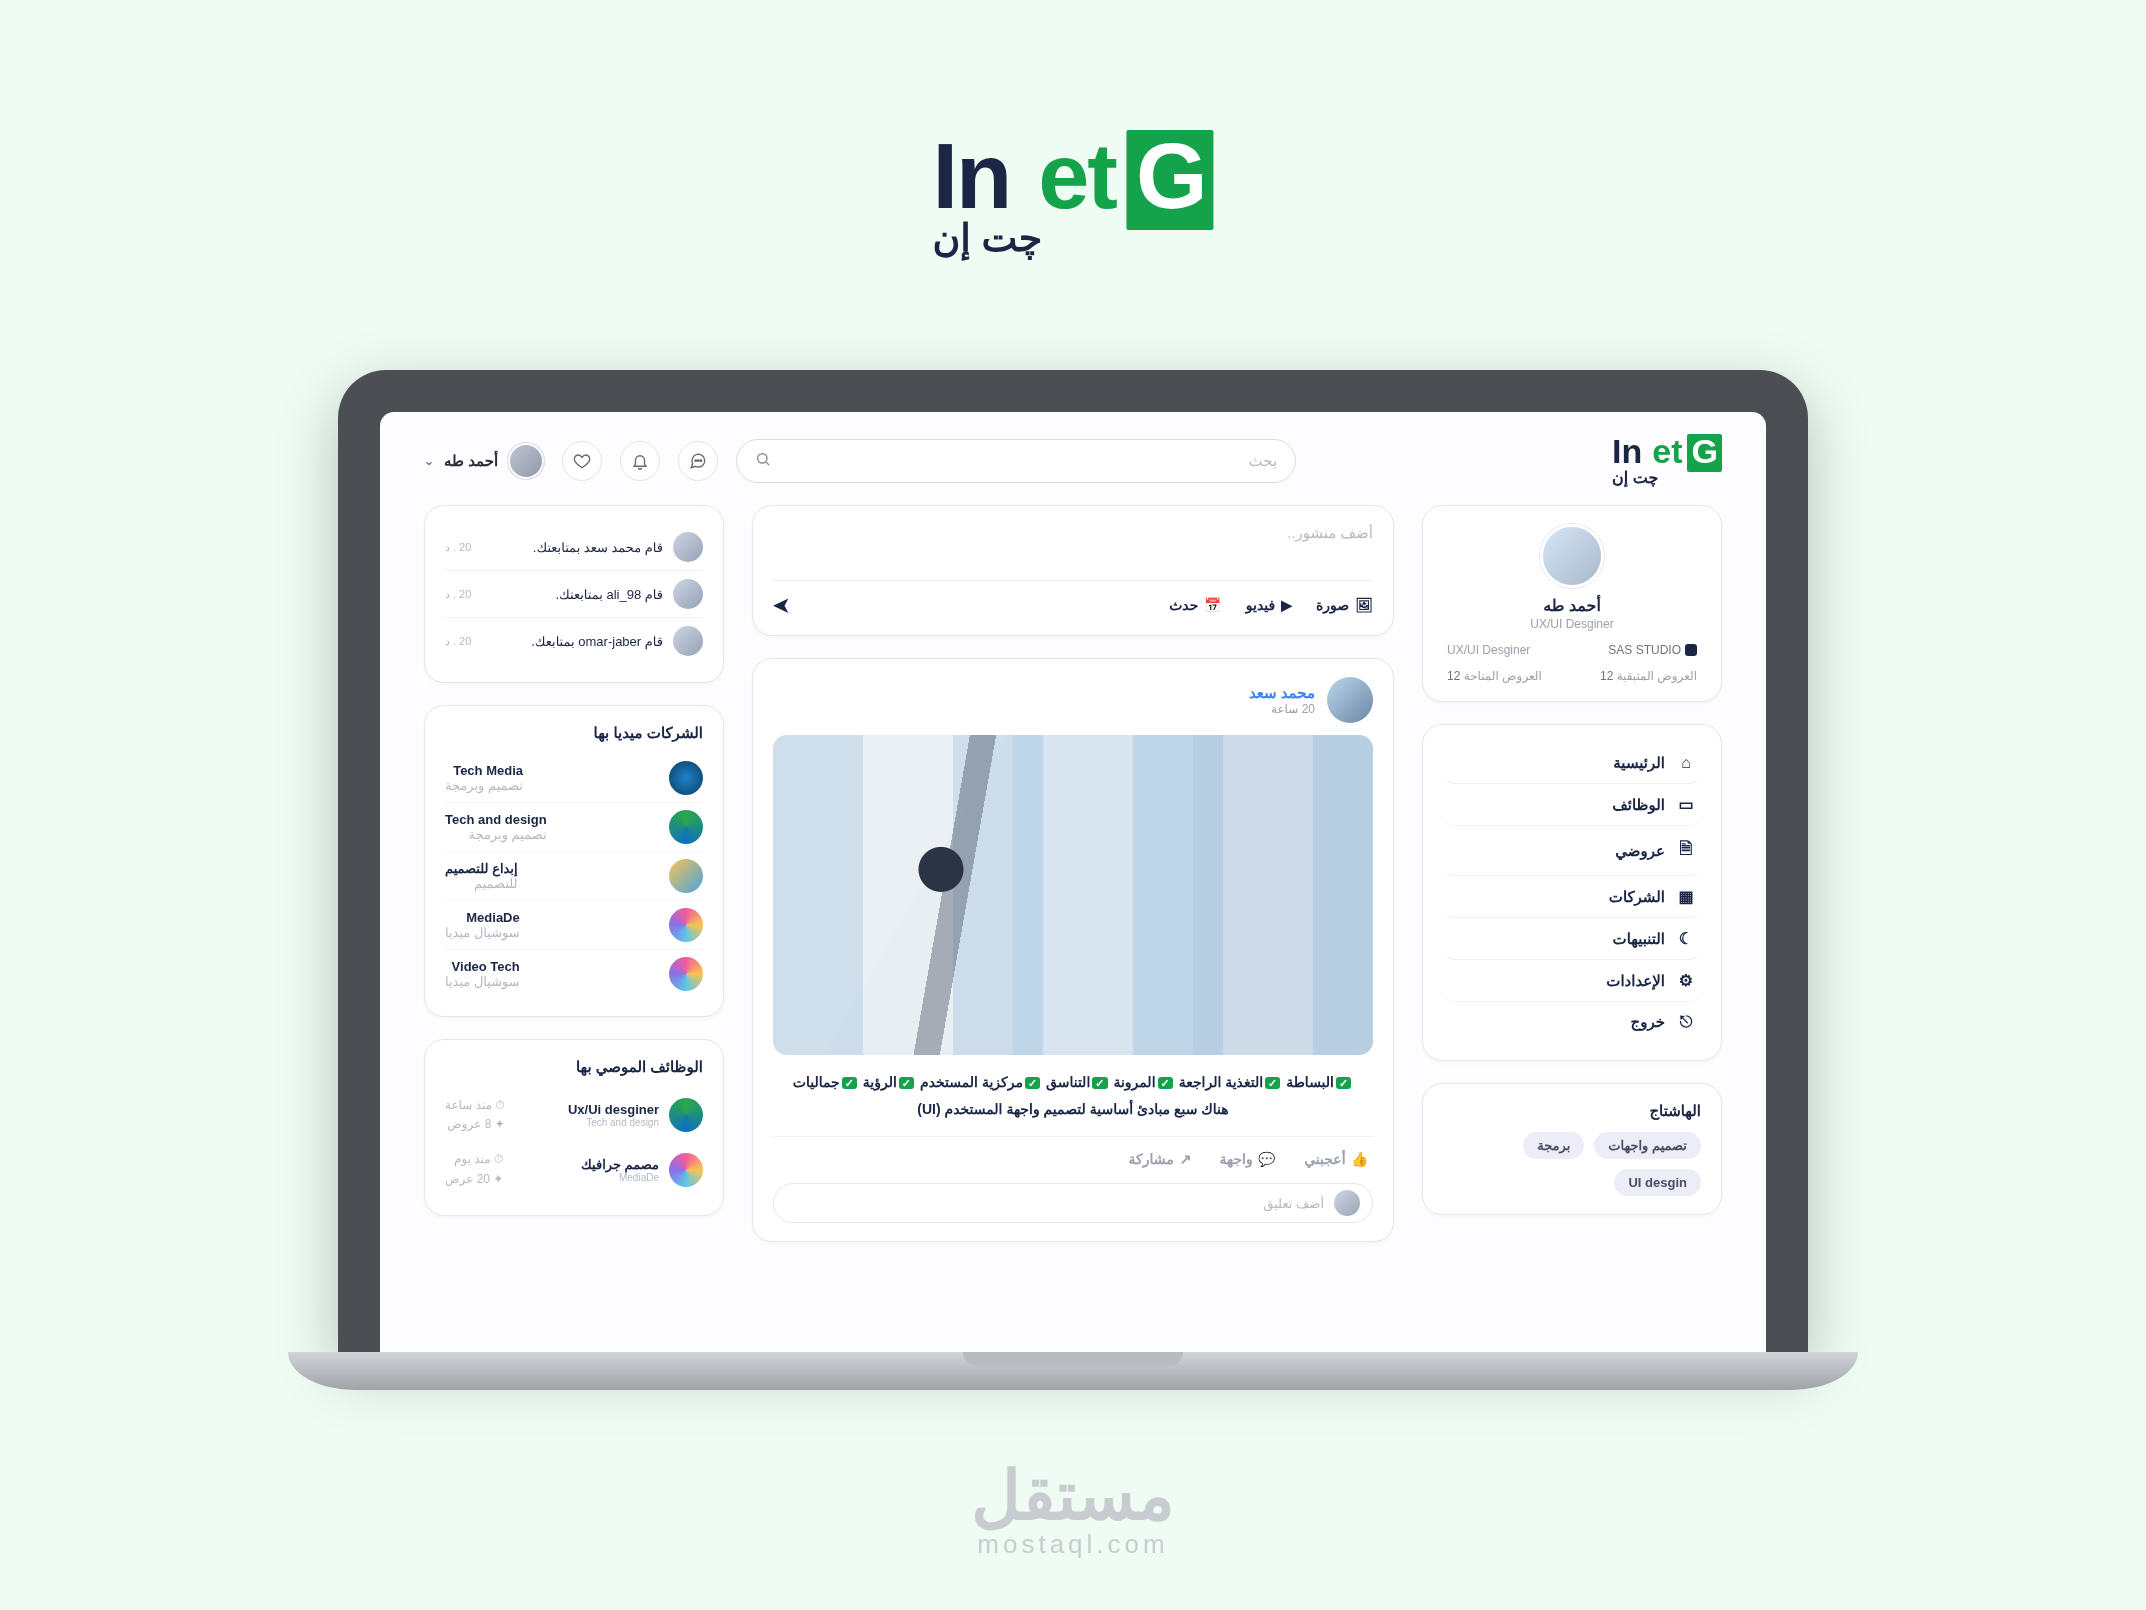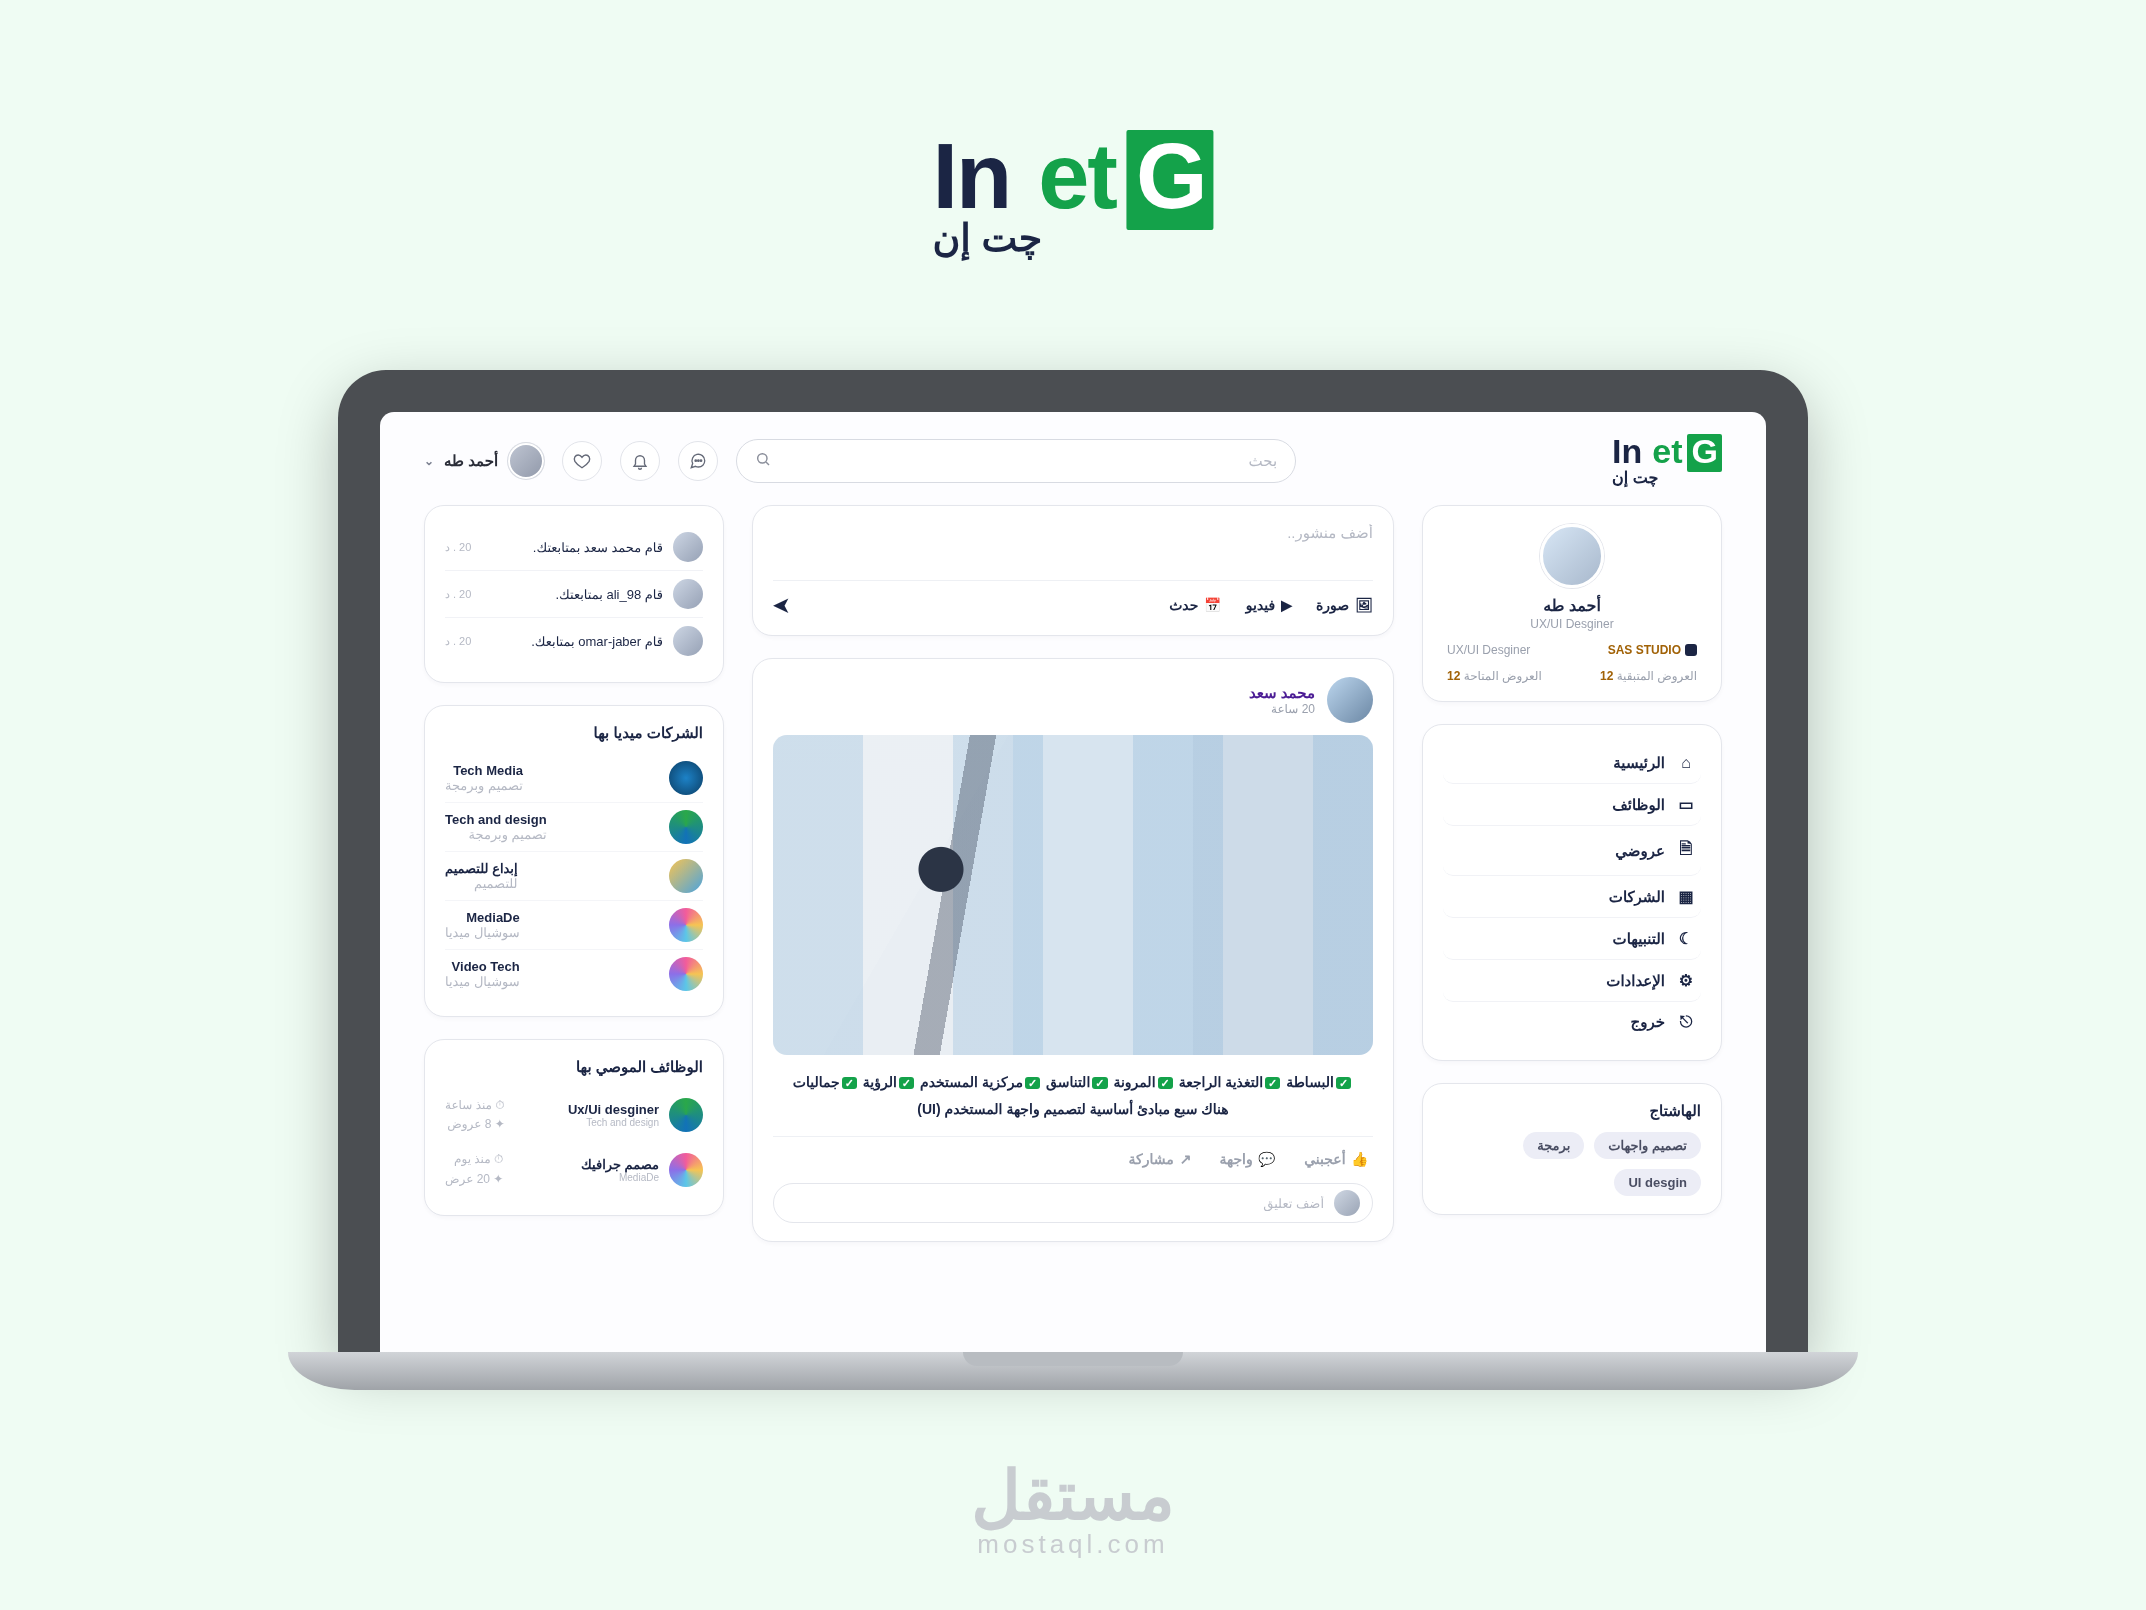--- a/index.html
+++ b/index.html
@@ -102,21 +102,21 @@
     box-shadow: 0 2px 4px rgba(20,25,50,.03);
   }
   .card h4 { font-size:15px; color:#1b2544; font-weight:800; margin-bottom:12px; }
 
   
   .profile { text-align:center; }
   .profile .pava { width:64px; height:64px; border-radius:50%; background:linear-gradient(135deg,#d7e6f5,#a8b8cc); margin:0 auto 8px; border:3px solid #fff; box-shadow:0 0 0 1px #e4e6ec;}
   .profile .pname { font-weight:800; color:#1b2544; font-size:16px;}
   .profile .prole { font-size:12px; color:#9aa0ad; margin-top:2px;}
   .profile .prow { display:flex; justify-content:space-between; font-size:12px; color:#9aa0ad; margin-top:12px; padding:0 4px;}
-  .profile .prow b { color:#a16207; font-weight:700;}
+  .profile .prow b { color:#737373; font-weight:400;}
   .profile .prow .chip{ display:flex; align-items:center; gap:4px;}
   .dotico{width:12px;height:12px;border-radius:3px;background:#1b2544;display:inline-block;}
 
   .navlist .item {
     display:flex; align-items:center; gap:12px;
     padding:11px 6px; font-size:15px; color:#1b2544; font-weight:700;
     cursor:pointer; border-radius:10px;
   }
   .navlist .item .nico { width:18px; text-align:center; color:#1b2544; font-size:16px;}
   .navlist .item.active { font-weight:800; }
@@ -134,21 +134,21 @@
     font-size:15px; color:#555; background:transparent; height:40px; text-align:right;
   }
   .compose textarea::placeholder{color:#b5b9c4;}
   .compose .tools { display:flex; align-items:center; gap:24px; margin-top:12px; border-top:1px solid #eef0f4; padding-top:12px; font-size:14px; color:#1b2544; font-weight:700;}
   .compose .tools .tbtn{display:flex;align-items:center;gap:6px;cursor:pointer;}
   .compose .tools .spacer{flex:1;}
   .compose .send{ color:#1b2544; font-size:20px; cursor:pointer; transform:scaleX(-1);}
 
   .post .phead{ display:flex; align-items:center; gap:12px; margin-bottom:12px;}
   .post .phead .pava2{ width:46px;height:46px;border-radius:50%;background:linear-gradient(135deg,#bcd6ee,#6b87a4);}
-  .post .phead .pname2{font-weight:800;color:#4c1d95;font-size:15px;}
+  .post .phead .pname2{font-weight:800;color:#3b82f6;font-size:15px;}
   .post .phead .ptime{font-size:12px;color:#9aa0ad;}
   .post .pimg{
     width:100%; height:320px; border-radius:14px; margin:6px 0 14px;
     background:
       linear-gradient(120deg, rgba(255,255,255,.1) 30%, transparent 30%),
       linear-gradient(90deg,#e9eef3 0 40%, #d7e4ef 40% 70%, #cddbe8 70% 100%);
     position:relative; overflow:hidden;
   }
   .post .pimg::after{
     content:""; position:absolute; inset:0;

